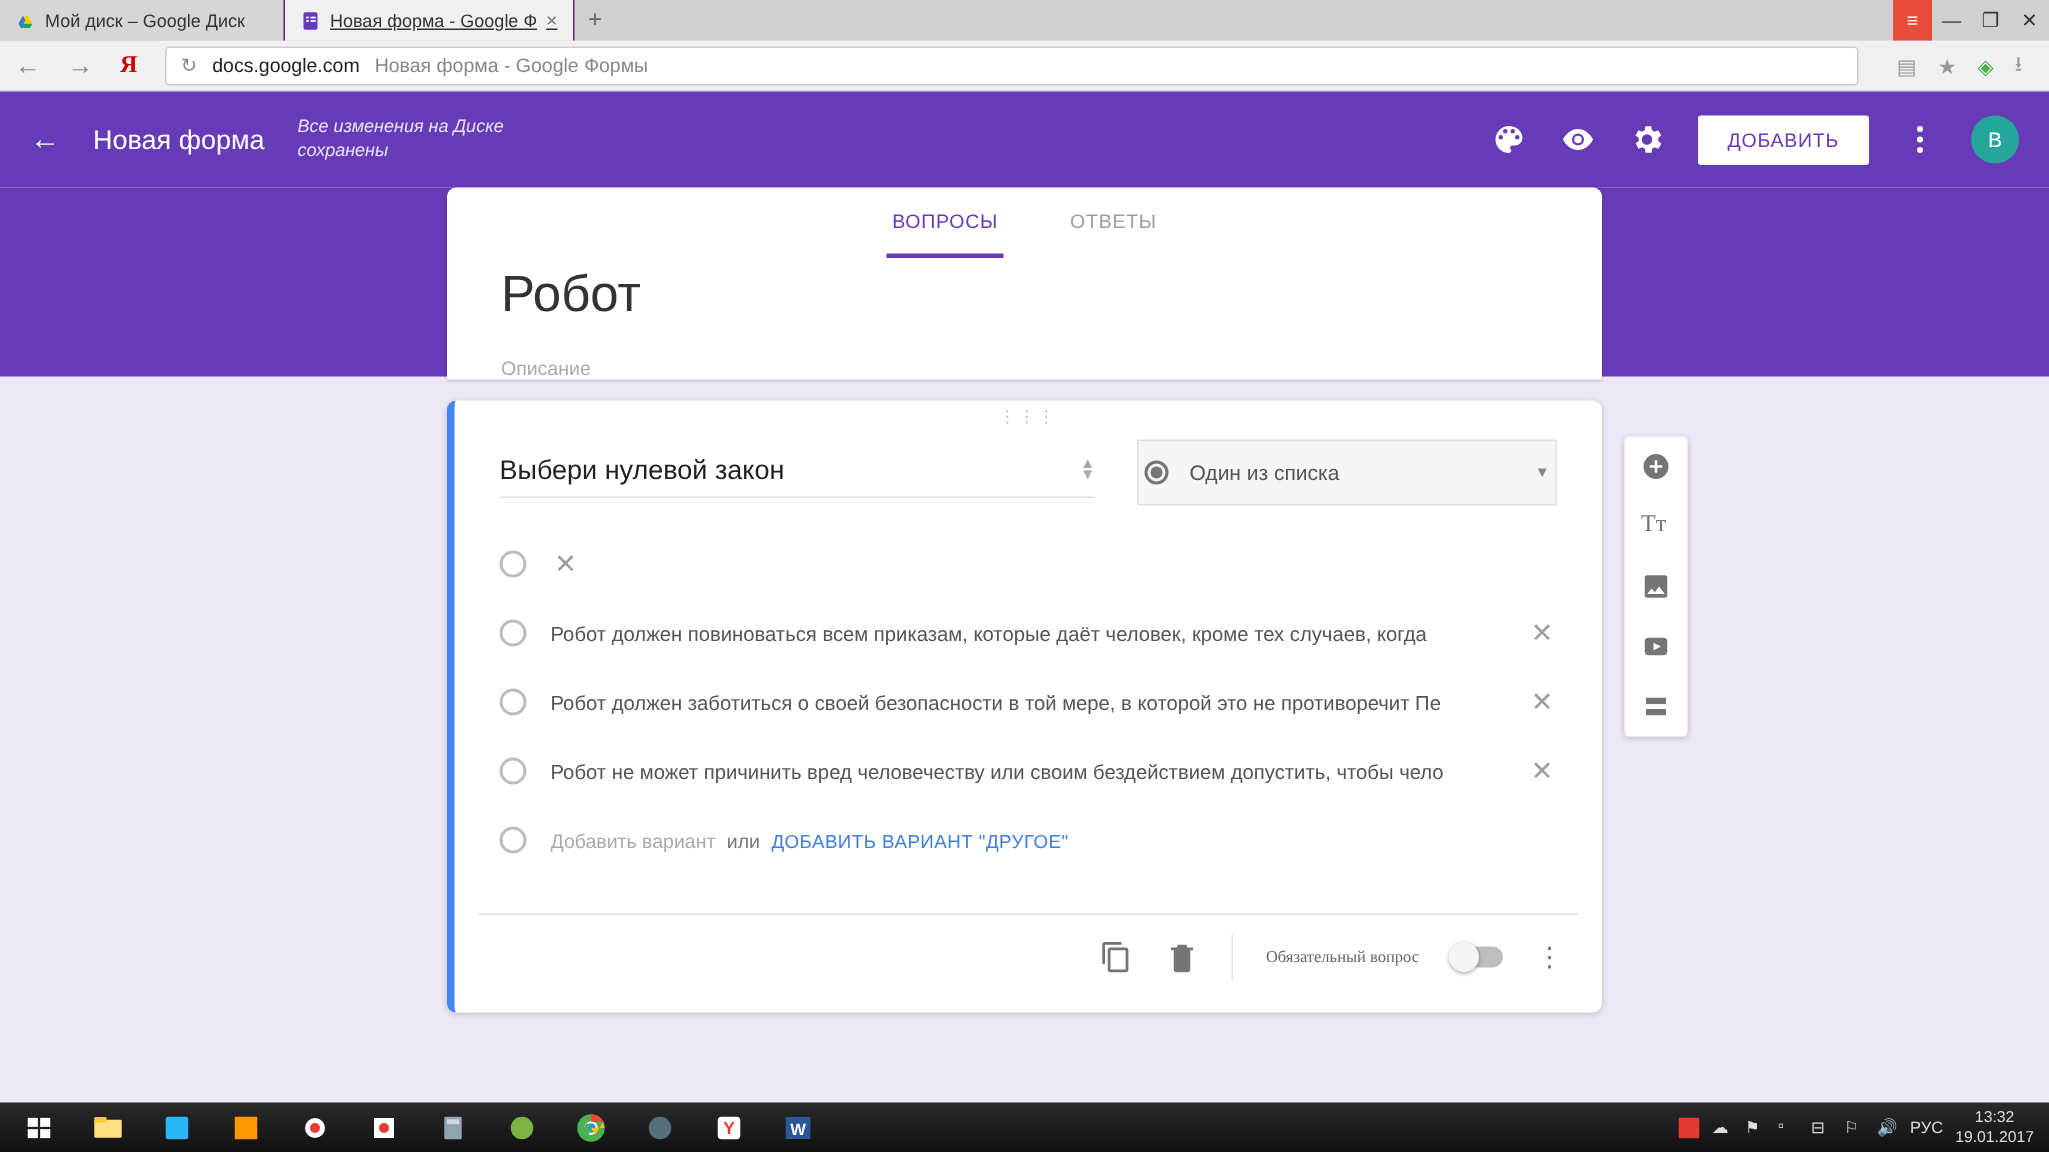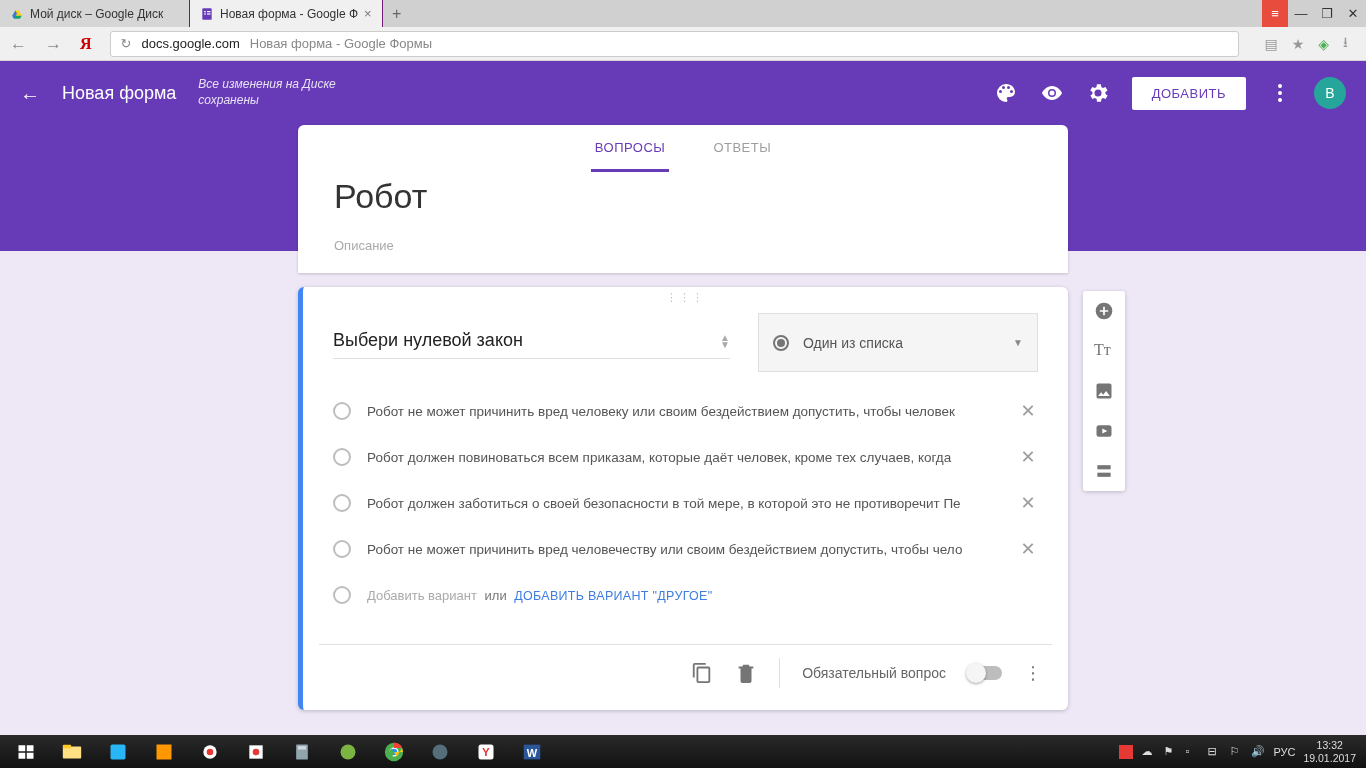--- a/index.html
+++ b/index.html
@@ -1,21 +1,21 @@
 <!DOCTYPE html>
 <html><head>
 <meta charset="utf-8">
 <style>
 * { margin: 0; padding: 0; box-sizing: border-box; font-family: Arial, 'Helvetica Neue', sans-serif; }
 html, body { width: 1366px; height: 768px; overflow: hidden; background: #e6e6e6; }
 
 
 .tabbar { height: 27px; background: #d0d0d0; display: flex; align-items: stretch; position: relative; }
 .tab { display: flex; align-items: center; gap: 6px; padding: 0 10px; font-size: 12px; color: #333; border-right: 1px solid #701a75; background: #d6d6d6; min-width: 190px; max-width: 200px; }
-.tab.active { background: #f0f0f0; }
+.tab.active { background: #f0f0f0; text-decoration: underline; }
 .tab .favicon { width: 14px; height: 14px; flex: 0 0 14px; }
 .tab .label { flex: 1; white-space: nowrap; overflow: hidden; text-overflow: clip; }
 .tab .x { color: #777; font-size: 13px; }
 .newtab { width: 28px; display: flex; align-items: center; justify-content: center; color: #666; font-size: 16px; }
 .winbtns { position: absolute; right: 0; top: 0; height: 27px; display: flex; }
 .winbtn { width: 26px; display: flex; align-items: center; justify-content: center; font-size: 13px; color: #333; }
 .winbtn.menu { background: #e74c3c; color: #fff; font-weight: bold; }
 
 .addrbar { height: 34px; background: #f0f0f0; display: flex; align-items: center; padding: 0 10px; gap: 18px; border-bottom: 1px solid #d5d5d5; }
 .navarrow { color: #888; font-size: 17px; }
@@ -35,50 +35,50 @@
 .apphdr .spacer { flex: 1; }
 .hdricon { width: 24px; height: 24px; display: flex; align-items: center; justify-content: center; fill: #fff; }
 .sendbtn { background: #fff; color: #673ab7; font-size: 13px; font-weight: 500; letter-spacing: .5px; padding: 9px 20px; border-radius: 2px; }
 .avatar { width: 32px; height: 32px; border-radius: 50%; background: #26a69a; color: #fff; display: flex; align-items: center; justify-content: center; font-size: 14px; }
 
 
 .band { height: 126px; background: #673ab7; }
 .stage { position: relative; flex: 1; }
 .cardwrap { position: absolute; left: 50%; transform: translateX(-50%); top: -126px; width: 770px; }
 
-.tabscard { background: #fff; border-radius: 6px 6px 0 0; box-shadow: 0 1px 3px rgba(0,0,0,.18); padding-bottom: 20px; }
+.tabscard { background: #fff; border-radius: 6px 6px 0 0; box-shadow: 0 1px 3px rgba(0,0,0,.18); }
 .formtabs { height: 48px; display: flex; justify-content: center; gap: 40px; align-items: center; }
 .formtab { font-size: 13px; letter-spacing: .5px; color: #9e9e9e; padding: 14px 4px; border-bottom: 3px solid transparent; }
 .formtab.active { color: #673ab7; border-bottom-color: #673ab7; }
 .formtitle { font-size: 34px; color: #333; padding: 4px 36px 0; font-weight: 400; }
 .formdesc { font-size: 13px; color: #aaa; padding: 22px 36px 0; }
 
 .qcard { background: #fff; border-radius: 6px; box-shadow: 0 1px 4px rgba(0,0,0,.2); margin-top: 14px; border-left: 5px solid #4285f4; padding-bottom: 10px; }
 .draghandle { height: 20px; display: flex; justify-content: center; align-items: center; color: #bbb; letter-spacing: 2px; font-size: 11px; cursor: move; }
 .qhead { display: flex; align-items: center; padding: 6px 30px 10px; gap: 28px; }
 .qtitle { flex: 1; font-size: 18px; color: #222; border-bottom: 1px solid #e0e0e0; padding: 4px 0 7px; display: flex; align-items: center; }
 .qtitle .spinner { margin-left: auto; color: #aaa; font-size: 10px; line-height: .7; }
-.qtype { width: 280px; height: 59px; background: #f5f5f5; border: 1px solid #e0e0e0; display: flex; align-items: center; padding: 0 14px; gap: 14px; color: #555; font-size: 14px; position: relative; }
+.qtype { width: 280px; height: 44px; background: #f5f5f5; border: 1px solid #e0e0e0; display: flex; align-items: center; padding: 0 4px; gap: 14px; color: #555; font-size: 14px; position: relative; }
 .qtype .caret { margin-left: auto; color: #888; font-size: 10px; }
 .radiohead { width: 16px; height: 16px; border: 2px solid #757575; border-radius: 50%; display: flex; align-items: center; justify-content: center; }
 .radiohead::after { content: ''; width: 8px; height: 8px; background: #757575; border-radius: 50%; }
 
 .opts { padding: 6px 30px 0; }
 .opt { display: flex; align-items: center; gap: 16px; height: 46px; }
 .opt .radio { width: 18px; height: 18px; border: 2px solid #bdbdbd; border-radius: 50%; flex: 0 0 18px; }
 .opt .txt { flex: 1; font-size: 13.5px; color: #555; white-space: nowrap; overflow: hidden; }
 .opt .rm { color: #9e9e9e; font-size: 18px; flex: 0 0 20px; text-align: center; }
 .opt.add .txt { color: #aaa; font-size: 13px; }
 .opt.add .or { color: #777; margin: 0 4px; }
 .opt.add .other { color: #3f7de0; font-size: 12.5px; letter-spacing: .3px; }
 
 .qfoot { border-top: 1px solid #e0e0e0; margin: 26px 16px 0; height: 56px; display: flex; align-items: center; justify-content: flex-end; gap: 22px; padding: 0 10px; }
 .footicon { width: 22px; height: 22px; fill: #757575; }
 .footdiv { width: 1px; height: 30px; background: #e0e0e0; }
-.reqlabel { font-size: 14px; color: #666; }
+.reqlabel { font-size: 11px; color: #666; font-family: Liberation Serif, serif; }
 .toggle { width: 34px; height: 14px; background: #bdbdbd; border-radius: 10px; position: relative; }
 .toggle::after { content: ''; position: absolute; left: -2px; top: -3px; width: 20px; height: 20px; background: #f5f5f5; border-radius: 50%; box-shadow: 0 1px 3px rgba(0,0,0,.35); }
 .qmore { color: #757575; font-size: 18px; }
 
 
 .sidetb { position: absolute; left: calc(50% + 400px); top: -126px; margin-top: 166px; width: 42px; background: #fff; border-radius: 3px; box-shadow: 0 1px 4px rgba(0,0,0,.2); display: flex; flex-direction: column; align-items: center; padding: 10px 12px; gap: 20px; }
 .sidetb svg, .sidetb .ic { width: 20px; height: 20px; fill: #757575; color: #757575; }
 .Tt { font-size: 16px; font-family: 'Times New Roman', serif; }
 
 
@@ -200,21 +200,20 @@
           </div>
           <div class="qtype">
             <span class="radiohead"></span>
             <span>Один из списка</span>
             <span class="caret">▼</span>
           </div>
         </div>
         <div class="opts">
           <div class="opt">
             <span class="radio"></span>
-            <span class="txt">Робот не может причинить вред человеку или своим бездействием допустить, чтобы человек</span>
             <span class="rm">✕</span>
           </div>
           <div class="opt">
             <span class="radio"></span>
             <span class="txt">Робот должен повиноваться всем приказам, которые даёт человек, кроме тех случаев, когда</span>
             <span class="rm">✕</span>
           </div>
           <div class="opt">
             <span class="radio"></span>
             <span class="txt">Робот должен заботиться о своей безопасности в той мере, в которой это не противоречит Пе</span>

